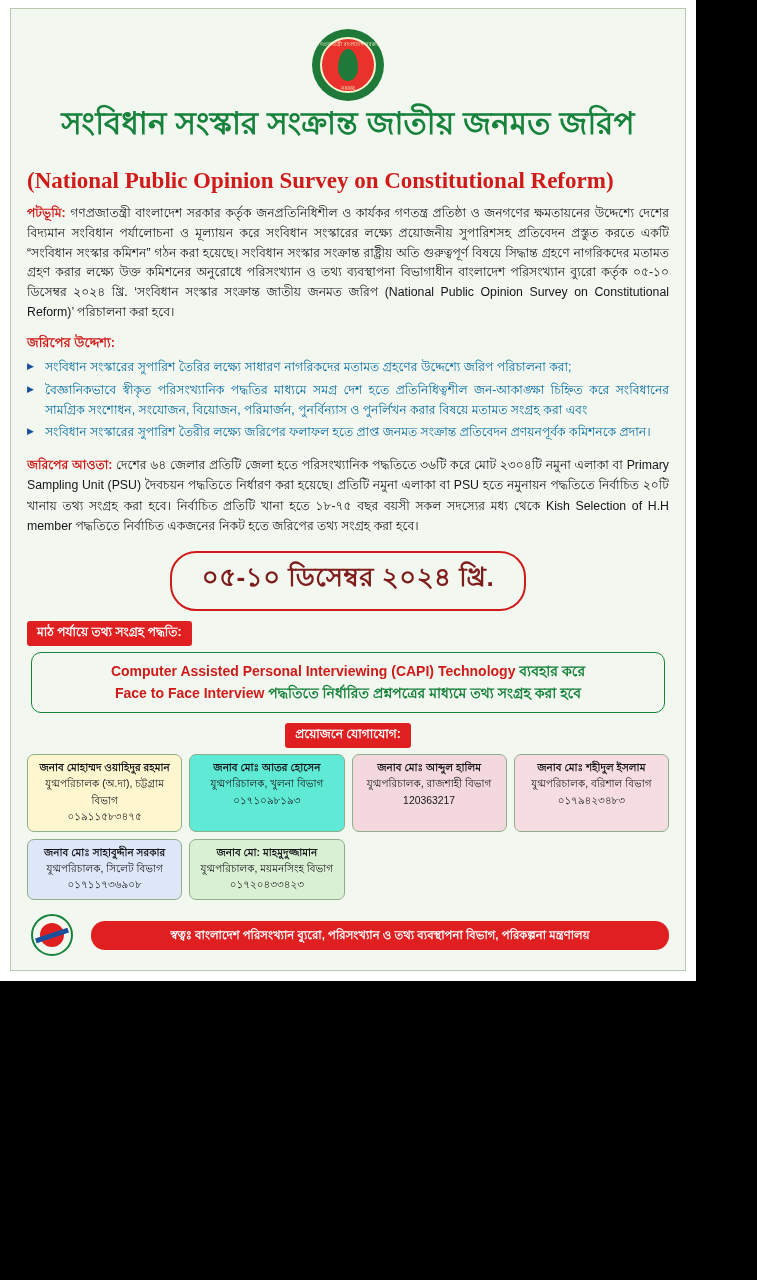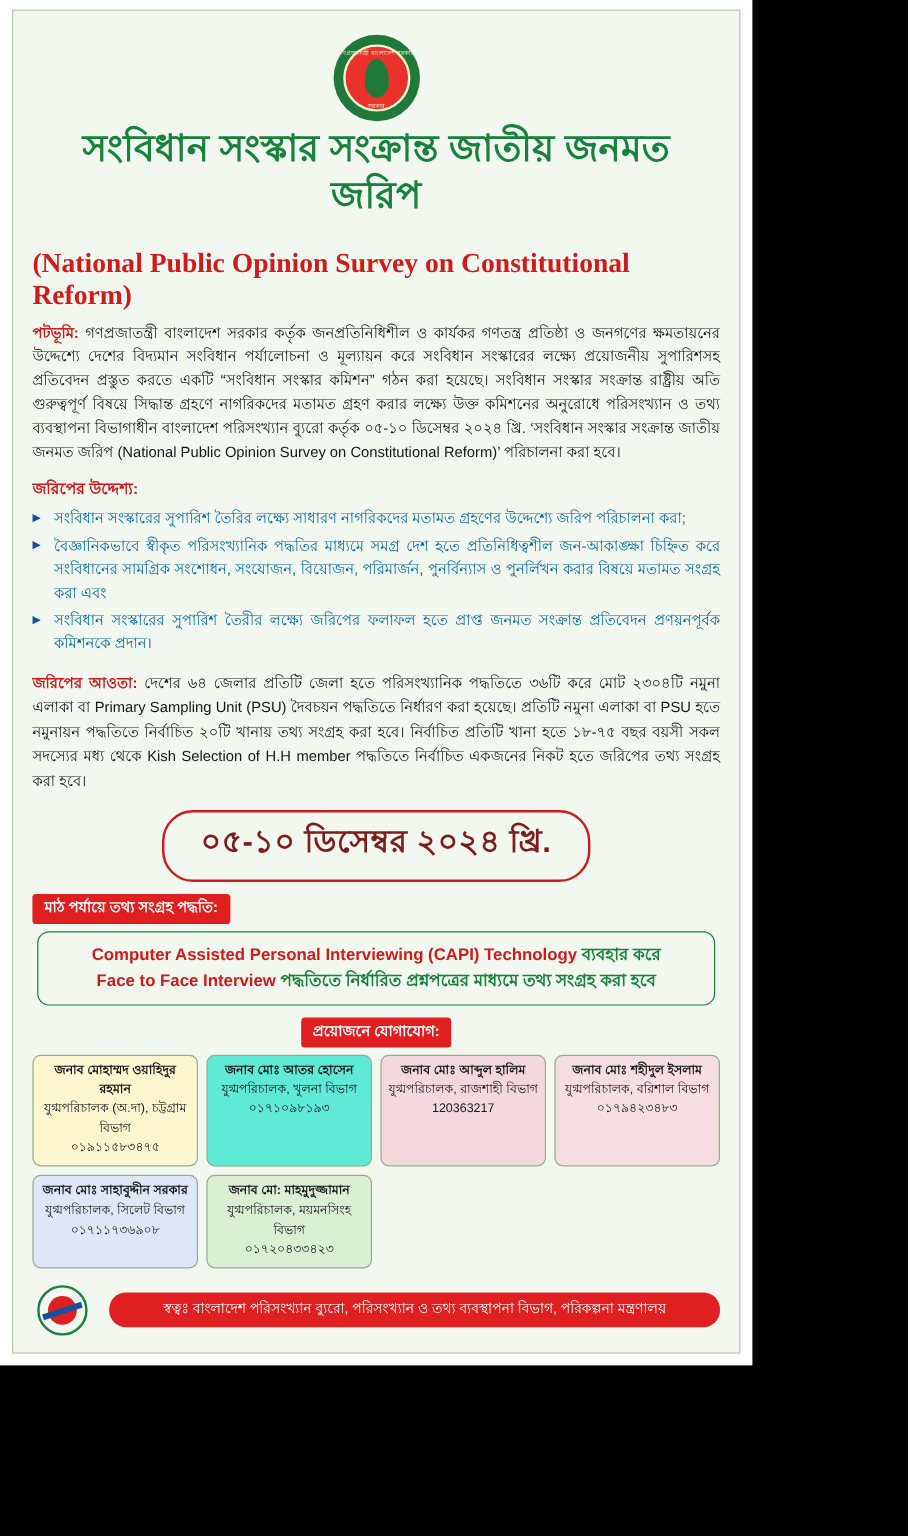--- a/index.html
+++ b/index.html
@@ -11,21 +11,21 @@
   body {
     font-family: "Liberation Sans", "DejaVu Sans", sans-serif;
   }
   .page {
     width: 757px;
     min-height: 1280px;
     background: #000;
     position: relative;
   }
   .poster-wrap {
-    width: 627px;
+    width: 696px;
     background: #ffffff;
     padding: 8px 10px 10px 10px;
   }
   .poster {
     border: 1px solid #b9c9b0;
     background: #f2f8ef;
     padding: 14px 16px 12px 16px;
   }
 
   
@@ -227,21 +227,21 @@
     transform: rotate(-18deg);
   }
   .footer-band {
     flex: 1;
     background: #e02020;
     border-radius: 14px;
     padding: 5px 12px 6px 12px;
     color: #ffffff;
     text-align: center;
     font-size: 11.6px;
-    font-weight: normal;
+    font-weight: bold;
     line-height: 1.55;
   }
   .footer-band .l2 { display: block; }
   .black-fill { background: #000; height: 330px; }
 </style>
 </head>
 <body>
 
 <div class="page">
 

